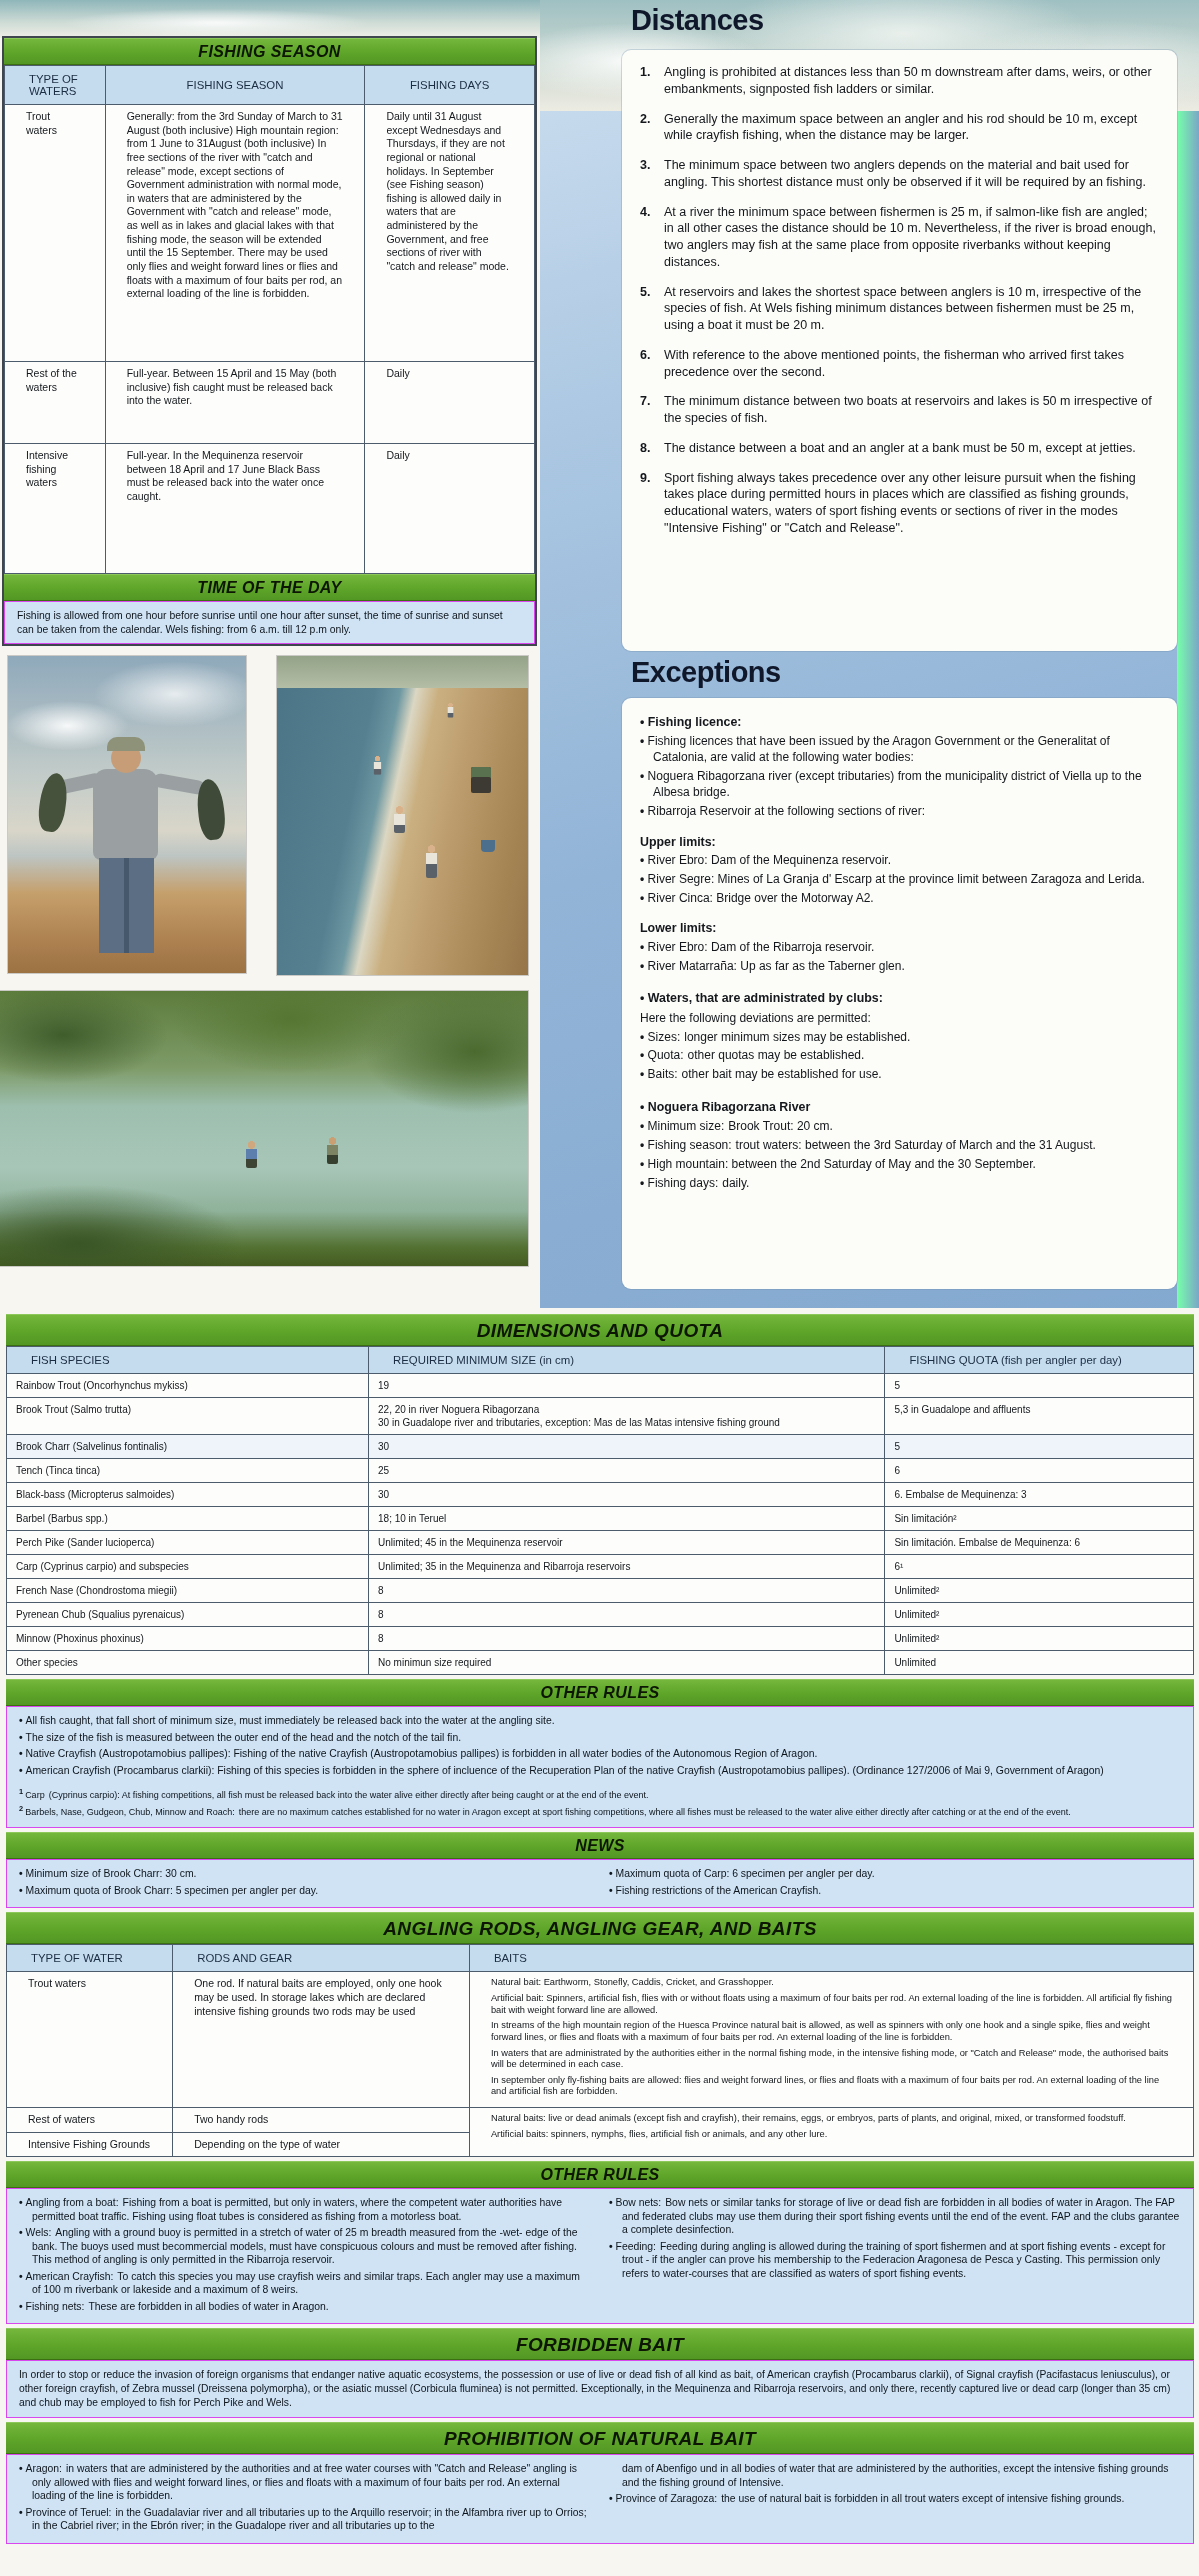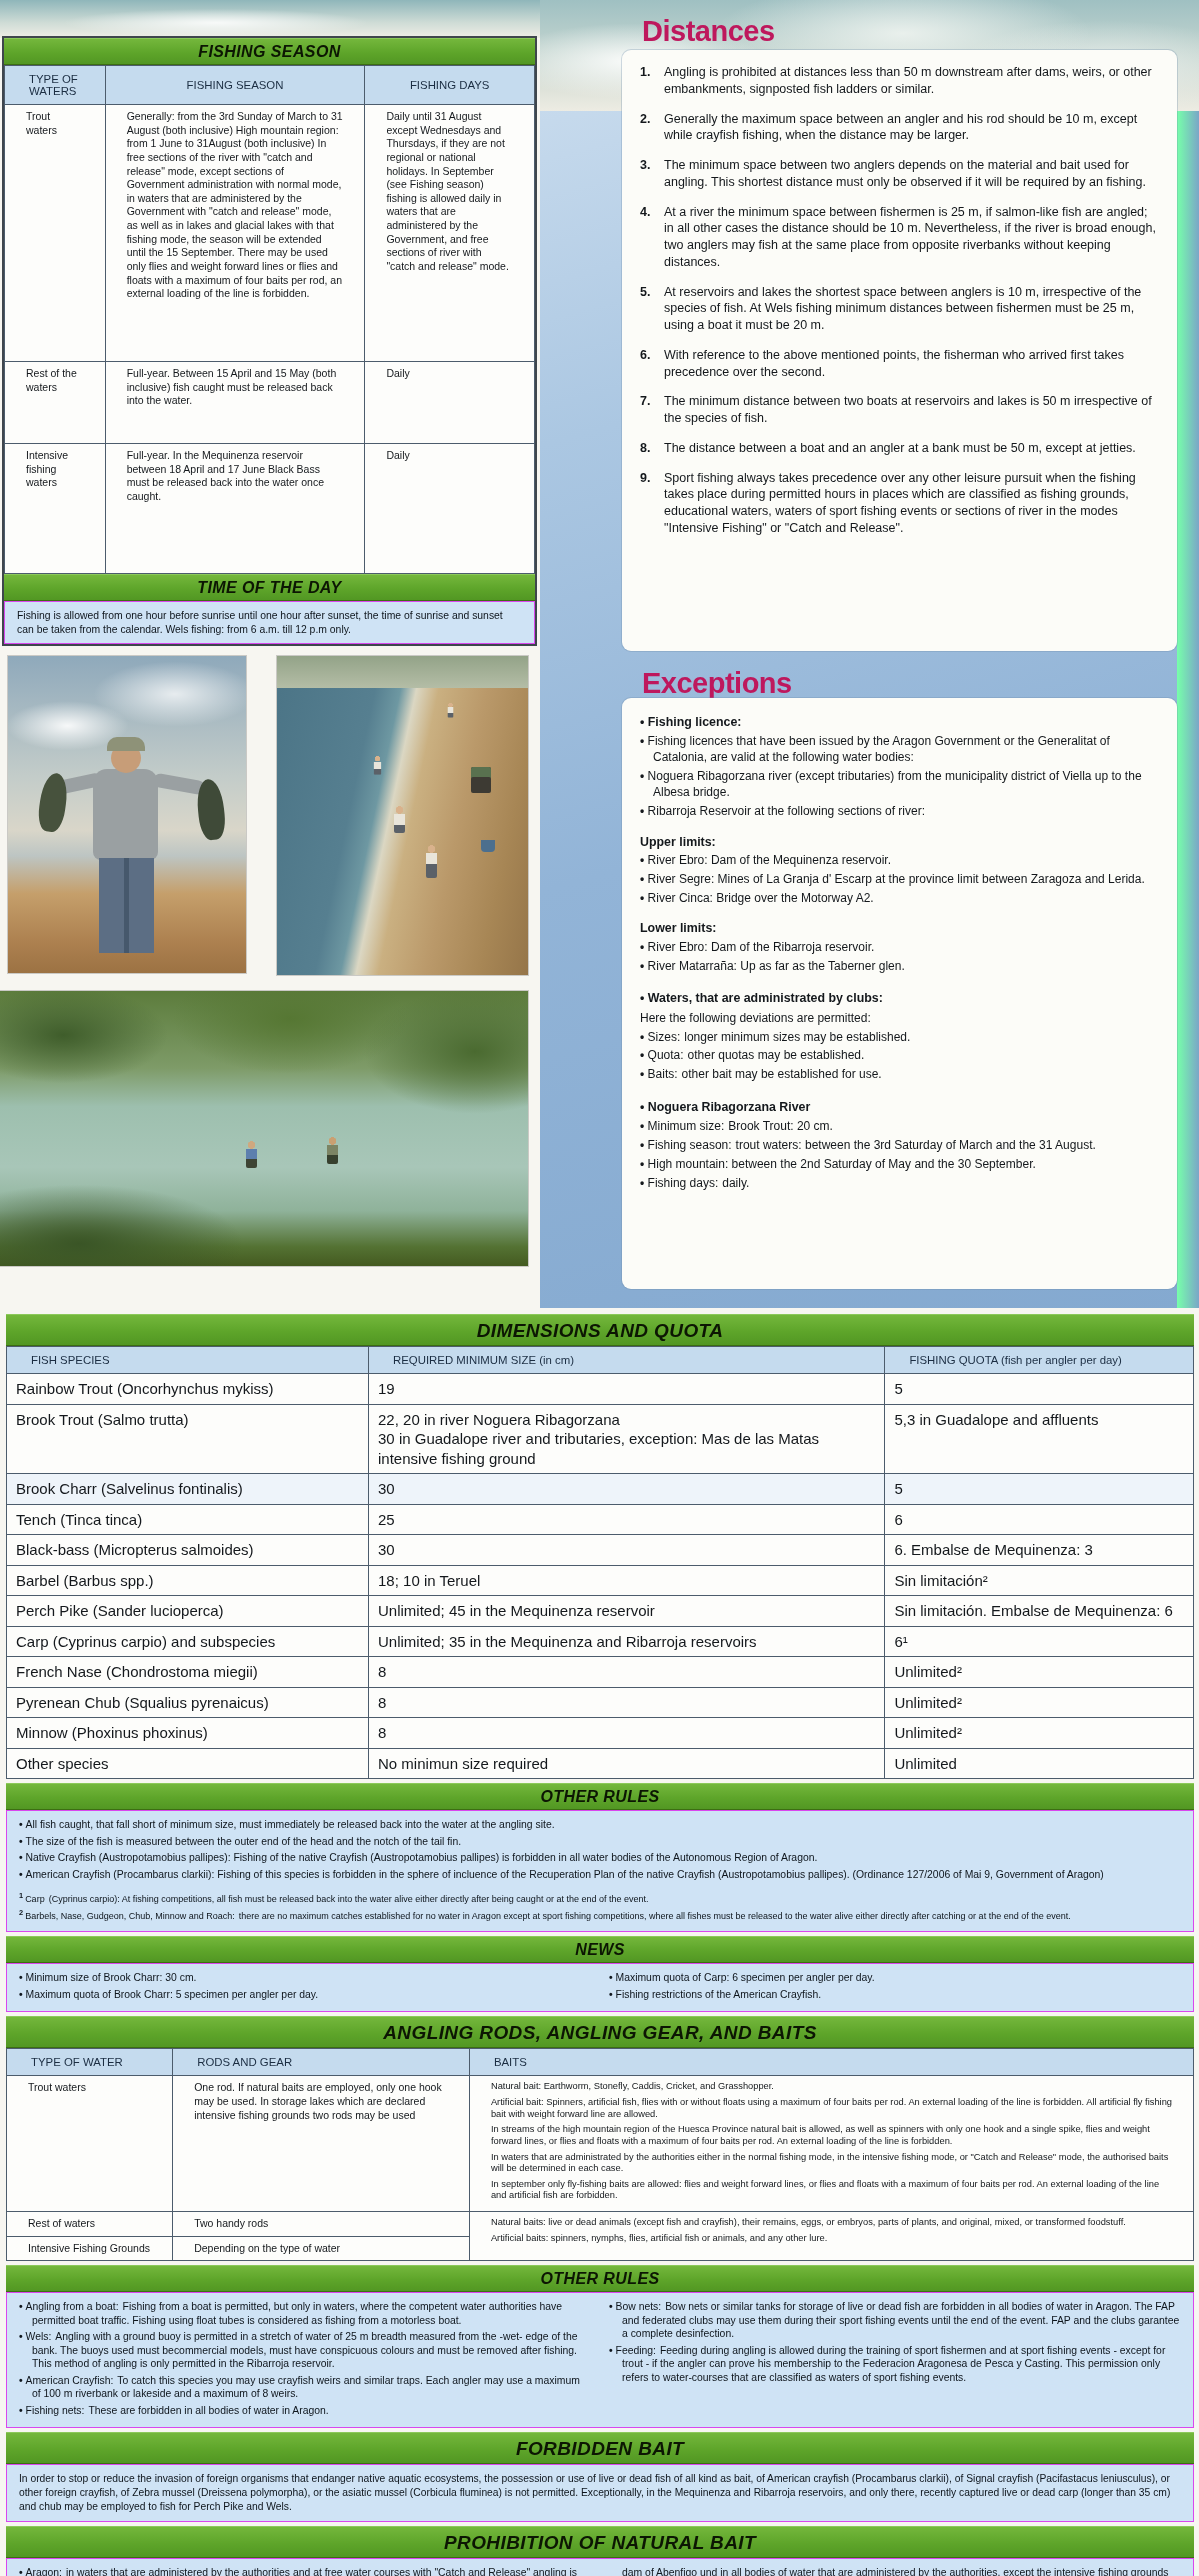--- a/index.html
+++ b/index.html
@@ -58,21 +58,21 @@
   ul.plain li::before{content:"• ";font-weight:bold;}
   ul.plain li.nobul{padding-left:13px;text-indent:0;}
   ul.plain li.nobul::before{content:"";}
   .lead{font-weight:normal;margin-right:4px;}
 
   .footnotes{margin-top:10px;font-size:9px;line-height:1.3;}
   .fn{margin-bottom:2px;}
   .fn-sup{font-size:7.4px;vertical-align:super;margin-right:2px;font-weight:bold;}
 
   
-  .big-title{position:absolute;margin:11px;font-size:29px;font-weight:bold;letter-spacing:-0.5px;color:#be185d;}
+  .big-title{position:absolute;margin:0;font-size:29px;font-weight:bold;letter-spacing:-0.5px;color:#0f172a;}
   .t-dist{top:4px;left:631px;}
   .t-exc{top:656px;left:631px;}
   .whitebox{position:absolute;background:#fcfcf8;border-radius:9px;
             box-shadow:0 0 0 1px rgba(110,140,170,.3);padding:14px 18px;}
   .dist-box{top:50px;left:622px;width:519px;height:573px;}
   .ditem{display:flex;margin-bottom:13px;font-size:12.5px;line-height:1.34;}
   .dnum{font-weight:bold;width:24px;flex:0 0 24px;}
   .dtext{flex:1;}
   .exc-box{top:698px;left:622px;width:519px;height:563px;font-size:12px;line-height:1.32;}
   .exc-lead{font-weight:bold;font-size:12.4px;margin:2px 0 4px;padding-left:13px;text-indent:-13px;}
@@ -80,21 +80,21 @@
   .exc-sub{font-weight:bold;font-size:12.4px;margin:14px 0 3px;}
   .exc-intro{margin:0 0 3px;}
   .indent1{margin-left:22px;}
   .indent2{margin-left:30px;}
   .mt{margin-top:16px;}
 
   
   .bottom{position:absolute;top:1310px;left:6px;width:1188px;}
   .bottom .gbar{margin-top:4px;}
   .quota-table .c1{width:30.5%}.quota-table .c2{width:43.5%}.quota-table .c3{width:26%}
-  .quota-table td{font-size:15px;padding:5px 9px;}
+  .quota-table td{font-size:10px;padding:5px 9px;}
   .angling-table .c1{width:14%}.angling-table .c2{width:25%}.angling-table .c3{width:61%}
   .angling-table td{font-size:10.5px;}
   .baits-cell{font-size:9.3px !important;line-height:1.25 !important;}
   .baits-cell .bp{margin:0 0 4px;}
   .or2 li{margin-bottom:5px;}
   .forbid-box{font-size:10.3px;line-height:1.35;}
 
   
   .photo{position:absolute;box-shadow:0 0 0 1px rgba(0,0,0,.18);}
   .photo-a{top:656px;left:8px;width:238px;height:317px;overflow:hidden;

